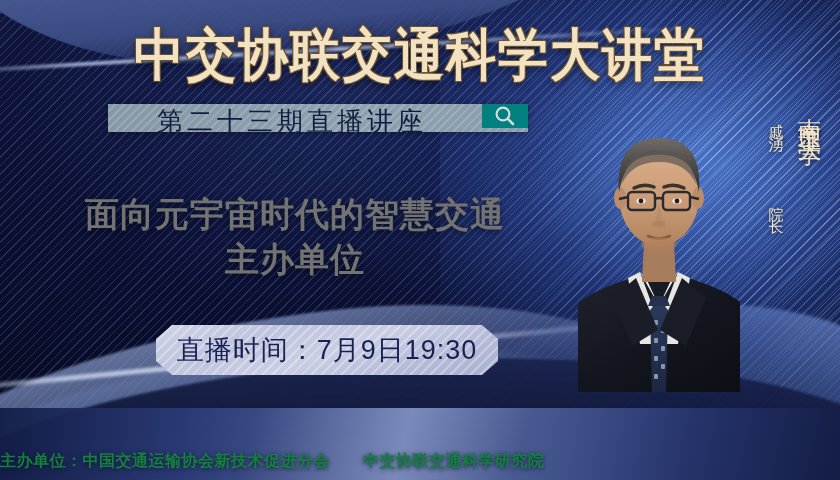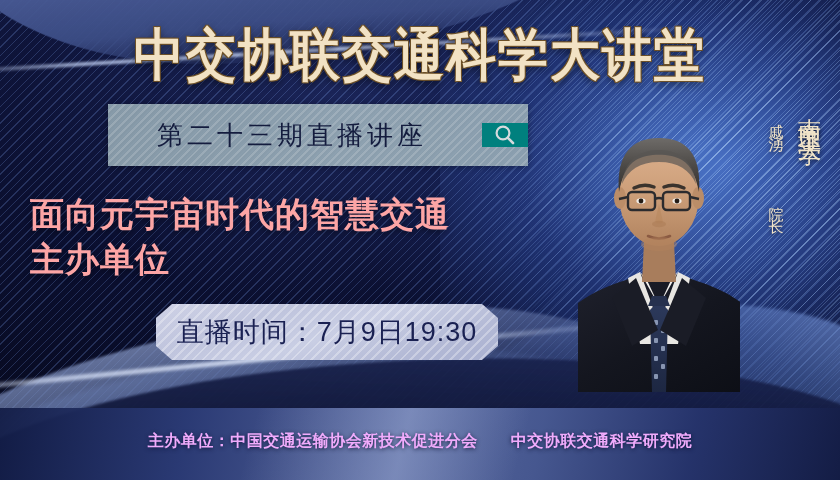--- a/index.html
+++ b/index.html
@@ -168,23 +168,23 @@
       0 3px 8px rgba(0,0,0,0.55);
     transform:scaleY(1.12);
     transform-origin:top center;
     white-space:nowrap;
   }
 
   
   .subtitle-banner {
     position:absolute;
     left:108px; top:104px;
-    width:420px; height:62px;
+    width:420px; height:28px;
     display:flex;
-    align-items:center;
+    align-items:flex-start;
     background:linear-gradient(90deg, rgba(143,163,175,0.92) 0%, rgba(150,170,182,0.92) 60%, rgba(146,166,178,0.92) 100%);
     box-shadow:0 1px 6px rgba(0,0,0,0.35);
   }
   .subtitle-banner::before {
     content:"";
     position:absolute; inset:0;
     background:repeating-linear-gradient(
       -45deg,
       rgba(255,255,255,0.00) 0px,
       rgba(255,255,255,0.00) 4px,
@@ -214,35 +214,36 @@
     justify-content:center;
     position:relative; z-index:2;
   }
   .search-box svg { display:block; }
 
   
   .headline {
     position:absolute;
     left:30px; top:192px;
     width:530px;
+    text-align:center;
     font-family:"DejaVu Sans", sans-serif;
     font-size:34px;
     font-weight:700;
     line-height:1.32;
     letter-spacing:1px;
-    color:#fca5a5;
+    color:#737373;
     text-shadow:0 2px 6px rgba(0,0,0,0.5);
   }
   .headline .l2 { display:block; }
 
   
   .time-pill {
     position:absolute;
-    left:156px; top:304px;
-    width:342px; height:56px;
+    left:156px; top:325px;
+    width:342px; height:50px;
     display:flex;
     align-items:center;
     justify-content:center;
     background:linear-gradient(160deg, #cfd2e6 0%, #bfc4dd 28%, #c9cee4 52%, #b4bad6 78%, #a9b0d0 100%);
     clip-path:polygon(16px 0, calc(100% - 16px) 0, 100% 14px, 100% calc(100% - 14px), calc(100% - 16px) 100%, 16px 100%, 0 calc(100% - 14px), 0 14px);
     box-shadow:0 3px 12px rgba(0,0,0,0.45);
   }
   .time-pill::before {
     content:"";
     position:absolute; inset:0;
@@ -294,26 +295,25 @@
   .v-speaker {
     right:55px; top:112px;
     font-size:15px;
     letter-spacing:13px;
     font-weight:400;
   }
 
   
   .footer-text {
     position:absolute;
-    left:0; right:0; bottom:28px;
-    text-align:center;
+    left:0; right:0; bottom:8px;
     font-size:16px;
     font-weight:700;
     letter-spacing:0.5px;
-    color:#f0abfc;
+    color:#15803d;
     text-shadow:0 1px 4px rgba(10,16,48,0.85);
     white-space:pre;
   }
 </style>
 </head>
 <body>
 
 <div id="poster">
 
   <div class="bg-base"></div>

